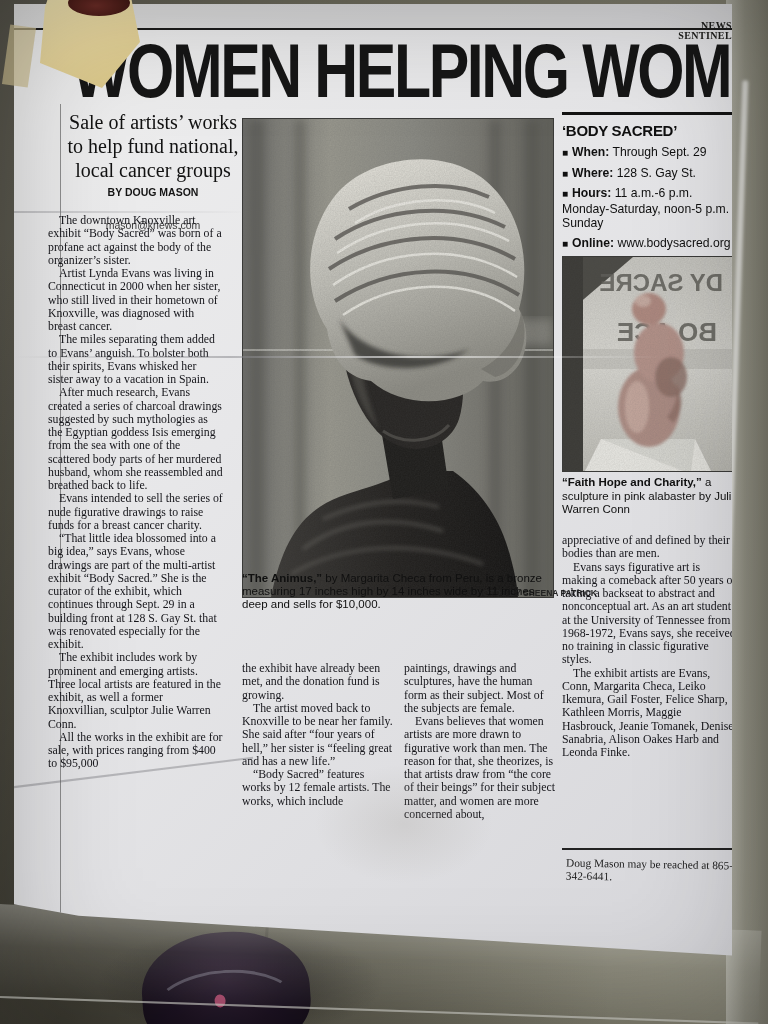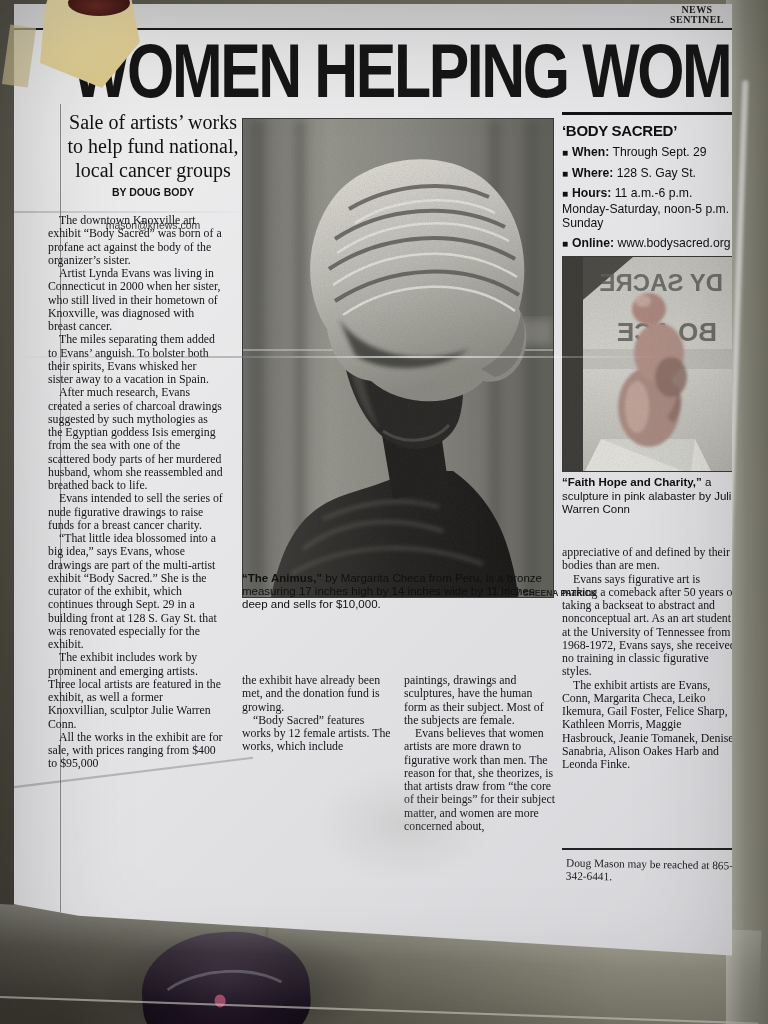--- a/index.html
+++ b/index.html
@@ -27,36 +27,36 @@
        background:linear-gradient(90deg, rgba(205,205,198,.6), rgba(160,160,152,.38) 45%, rgba(105,105,98,.3));}
   .sleeve-shine{left:733px;top:80px;width:6px;height:540px;background:rgba(255,255,255,.6);
        transform:rotate(2deg);border-radius:3px;filter:blur(1.5px);}
   .vignette{left:0;top:0;width:768px;height:1024px;box-shadow:inset 0 0 130px rgba(0,0,0,.28);pointer-events:none;z-index:60;}
   
   .paper{left:14px;top:4px;width:718px;height:968px;overflow:hidden;z-index:10;
     background:linear-gradient(135deg,#efefef 0%, #e7e7e9 38%, #dedee1 72%, #d6d6da 100%);
     clip-path:polygon(0 0,100% 0,100% 98.3%, 9% 94.2%, 0 93%);
     box-shadow:3px 4px 10px rgba(0,0,0,.35);}
   .topband{left:0;top:0;width:100%;height:24px;background:rgba(150,150,152,.18);border-bottom:2px solid #1c1c1c;}
-  .masthead{right:0px;top:1px;width:70px;text-align:center;
+  .masthead{right:0px;top:17px;width:70px;text-align:right;
     font-family:"Liberation Serif",serif;font-weight:700;font-size:10px;line-height:10px;
     color:#20201e;letter-spacing:.4px;}
   .headline{left:58px;top:30px;white-space:nowrap;color:#161616;
     font-family:"Liberation Sans",sans-serif;font-weight:700;font-size:76px;line-height:74px;
     letter-spacing:-3px;transform:scaleX(.80);transform-origin:left top;}
   .vrule{left:46px;top:100px;width:1px;height:812px;background:#5c5c5c;opacity:.65;}
   .subhead{left:50px;top:106px;width:178px;text-align:center;color:#121212;
     font-family:"Liberation Serif",serif;font-size:20px;line-height:24px;}
   .byline{left:50px;top:182px;width:178px;text-align:center;color:#141414;
     font-family:"Liberation Sans",sans-serif;font-weight:700;font-size:10.5px;}
   .email{left:50px;top:195px;width:178px;text-align:center;color:#3a3a3a;
     font-family:"Liberation Sans",sans-serif;font-size:10.5px;margin-top:20px;}
   .col{font-family:"Liberation Serif",serif;font-size:11.8px;line-height:13.25px;color:#15151a;}
   .col p{margin:0;text-indent:11px;}
-  .col.cont p:first-child{text-indent:0;margin-top:12px;}
+  .col.cont p:first-child{text-indent:0;}
   .col1{left:34px;top:210px;width:175px;}
   .col2{left:228px;top:658px;width:151px;}
   .col3{left:390px;top:658px;width:152px;}
   .col4{left:548px;top:530px;width:176px;}
   .photo-main{left:228px;top:114px;width:310px;height:478px;border:1px solid #3a3a38;background:#7b7b75;}
   .credit{left:228px;top:584px;width:310px;text-align:right;color:#242424;
     font-family:"Liberation Sans",sans-serif;font-weight:700;font-size:8.5px;margin-left:45px;}
   .caption-main{left:228px;top:568px;width:314px;color:#101010;
     font-family:"Liberation Sans",sans-serif;font-size:11.5px;line-height:13px;}
   .caption-main b,.caption-side b{font-weight:700;}
@@ -105,21 +105,21 @@
   <div class="abs topband"></div>
   <div class="abs masthead">
     <div>NEWS</div>
     <div>SENTINEL</div>
   </div>
 
   <div class="abs headline">WOMEN HELPING WOMEN</div>
   <div class="abs vrule"></div>
 
   <div class="abs subhead">Sale of artists’ works to help fund national, local cancer groups</div>
-  <div class="abs byline">BY DOUG BODY</div>
+  <div class="abs byline">BY DOUG MASON</div>
   <div class="abs email">mason@knews.com</div>
 
   <div class="abs col col1">
     <p>The downtown Knoxville art exhibit “Body Sacred” was born of a profane act against the body of the organizer’s sister.</p>
     <p>Artist Lynda Evans was living in Connecticut in 2000 when her sister, who still lived in their hometown of Knoxville, was diagnosed with breast cancer.</p>
     <p>The miles separating them added to Evans’ anguish. To bolster both their spirits, Evans whisked her sister away to a vacation in Spain.</p>
     <p>After much research, Evans created a series of charcoal drawings suggested by such mythologies as the Egyptian goddess Isis emerging from the sea with one of the scattered body parts of her murdered husband, whom she reassembled and breathed back to life.</p>
     <p>Evans intended to sell the series of nude figurative drawings to raise funds for a breast cancer charity.</p>
     <p>“That little idea blossomed into a big idea,” says Evans, whose drawings are part of the multi-artist exhibit “Body Sacred.” She is the curator of the exhibit, which continues through Sept. 29 in a building front at 128 S. Gay St. that was renovated especially for the exhibit.</p>
     <p>The exhibit includes work by prominent and emerging artists. Three local artists are featured in the exhibit, as well a former Knoxvillian, sculptor Julie Warren Conn.</p>
@@ -192,20 +192,21 @@
       </g>
       <path d="M238,250 C262,238 276,214 278,192 C288,222 276,252 252,258 Z" fill="#77766e" opacity="0.8"></path>
       <rect width="310" height="478" filter="url(#grainF)"></rect>
     </svg>
   </div>
   <div class="abs credit">PHOTOS BY SHEENA PATRICK</div>
   <div class="abs caption-main"><b>“The Animus,”</b><span> by Margarita Checa from Peru, is a bronze measuring 17 inches high by 14 inches wide by 11 inches deep and sells for $10,000.</span></div>
 
   <div class="abs col cont col2">
     <p>the exhibit have already been met, and the donation fund is growing.</p>
+    <p>The artist moved back to Knoxville to be near her family. She said after “four years of hell,” her sister is “feeling great and has a new life.”</p>
     <p>“Body Sacred” features works by 12 female artists. The works, which include</p>
   </div>
   <div class="abs col cont col3">
     <p>paintings, drawings and sculptures, have the human form as their subject. Most of the subjects are female.</p>
     <p>Evans believes that women artists are more drawn to figurative work than men. The reason for that, she theorizes, is that artists draw from “the core of their beings” for their subject matter, and women are more concerned about,</p>
   </div>
 
   <div class="abs infobox">
     <div class="rule-heavy"></div>
     <h3>‘BODY SACRED’</h3>

